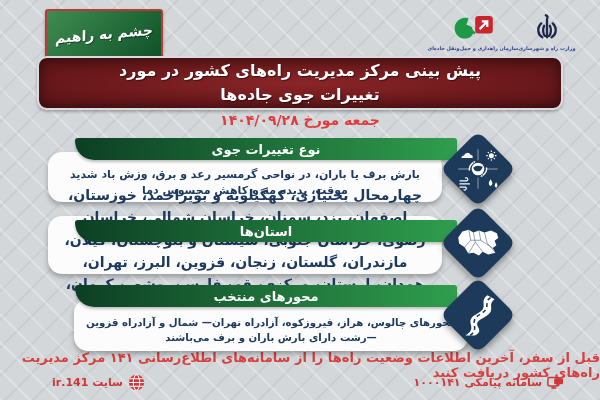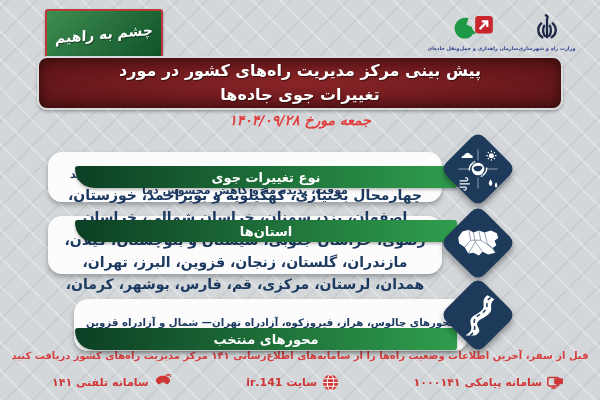--- a/index.html
+++ b/index.html
@@ -38,54 +38,54 @@
     position:absolute;left:37px;top:56px;width:522px;height:50px;
     border-radius:10px;border:2px solid #d8dcdf;
     background:radial-gradient(ellipse at center,#8a2528 0%,#6b191c 60%,#571315 100%);
     box-shadow:inset 0 0 14px rgba(0,0,0,.5), 0 2px 3px rgba(0,0,0,.25);
     display:flex;flex-direction:column;align-items:center;justify-content:center;
     color:#fff;font-weight:bold;font-size:16px;line-height:1.5;direction:rtl;text-align:right;
     text-shadow:1px 1px 1px rgba(0,0,0,.5);
   }
   .date-line{
     position:absolute;top:112px;left:0;width:100%;text-align:center;
-    color:#e23b3b;font-weight:bold;font-size:14px;direction:rtl;font-style:italic;
+    color:#e23b3b;font-weight:bold;font-size:14px;direction:rtl;
   }
   
   .bar{
     position:absolute;left:75px;width:382px;height:22px;z-index:3;
     background:linear-gradient(90deg,#0c3f24,#2f9e4d);
     border-radius:3px 3px 3px 20px;
     display:flex;align-items:center;justify-content:center;
     color:#fff;font-weight:bold;font-size:13px;direction:rtl;
     box-shadow:0 2px 3px rgba(0,0,0,.25);
   }
   .box{
     position:absolute;left:48px;width:394px;z-index:2;
     background:#fcfcfd;border-radius:14px;
     box-shadow:0 3px 5px rgba(0,0,0,.28);
     display:flex;align-items:center;justify-content:center;text-align:center;
     color:#1c3a60;font-weight:bold;direction:rtl;
     padding:0 12px;box-sizing:border-box;
   }
-  .bar1{top:138px;margin-top:28px;} .box1{top:152px;height:50px;padding-top:12px;font-size:11px;line-height:1.5;}
+  .bar1{top:138px;} .box1{top:152px;height:50px;padding-top:12px;font-size:11px;line-height:1.5;}
   .bar2{top:220px;} .box2{top:216px;height:58px;padding-top:12px;font-size:14px;line-height:1.6;text-align:center;}
-  .bar3{top:285px;margin-top:43px;} .box3{top:299px;height:52px;padding-top:12px;font-size:10.2px;line-height:1.45;margin-left:26px;}
+  .bar3{top:285px;} .box3{top:299px;height:52px;padding-top:12px;font-size:10.2px;line-height:1.45;margin-left:26px;}
   .diamond{
     position:absolute;right:95px;width:54px;height:54px;z-index:4;
     background:#1d3a5a;border-radius:9px;transform:rotate(45deg);
     box-shadow:3px 3px 6px rgba(0,0,0,.35);
     display:flex;align-items:center;justify-content:center;
   }
   .diamond svg{transform:rotate(-45deg);}
   .d1{top:142px;} .d2{top:216px;} .d3{top:288px;}
   
   .notice{
-    position:absolute;top:350px;left:0;width:100%;text-align:center;
-    color:#d84040;font-weight:bold;font-size:10px;direction:rtl;
+    position:absolute;top:350px;left:0;width:100%;text-align:right;
+    color:#d84040;font-weight:bold;font-size:13px;direction:rtl;
   }
   .footer{
     position:absolute;top:369px;left:0;right:0;height:26px;
     display:flex;direction:rtl;justify-content:space-between;align-items:center;
     padding:0 36px 0 52px;
     color:#cf3737;font-weight:bold;font-size:11px;
   }
   .f-item{display:flex;align-items:center;gap:5px;direction:rtl;white-space:nowrap;}
   .f-item svg{flex:0 0 auto;}
 </style>
@@ -188,22 +188,15 @@
       <span>سامانه پیامکی ۱۰۰۰۱۴۱</span>
     </div>
     <div class="f-item">
       <svg width="17" height="17" viewBox="0 0 20 20">
         <circle cx="10" cy="10" r="9" fill="#cf3737"></circle>
         <ellipse cx="10" cy="10" rx="3.8" ry="9" fill="none" stroke="#ffffff" stroke-width="1.2"></ellipse>
         <path d="M1 10 h18 M2.5 5.5 h15 M2.5 14.5 h15" stroke="#ffffff" stroke-width="1.2" fill="none"></path>
       </svg>
       <span>سایت 141.ir</span>
     </div>
-    <div class="f-item">
-      <svg width="18" height="16" viewBox="0 0 20 18">
-        <path d="M2 8 C2 4 6 2 10 2 C14 2 18 4 18 8 L16 11 C15 12 13 11 12 10 C11 9 9 9 8 10 C7 11 5 12 4 11 Z" fill="#cf3737"></path>
-        <path d="M13 2 q3 -2 6 1 M14 0.5 q2 -1 4 .8" stroke="#cf3737" stroke-width="1.2" fill="none"></path>
-      </svg>
-      <span>سامانه تلفنی ۱۴۱</span>
-    </div>
   </div>
 
 </div>
 
 </body></html>

